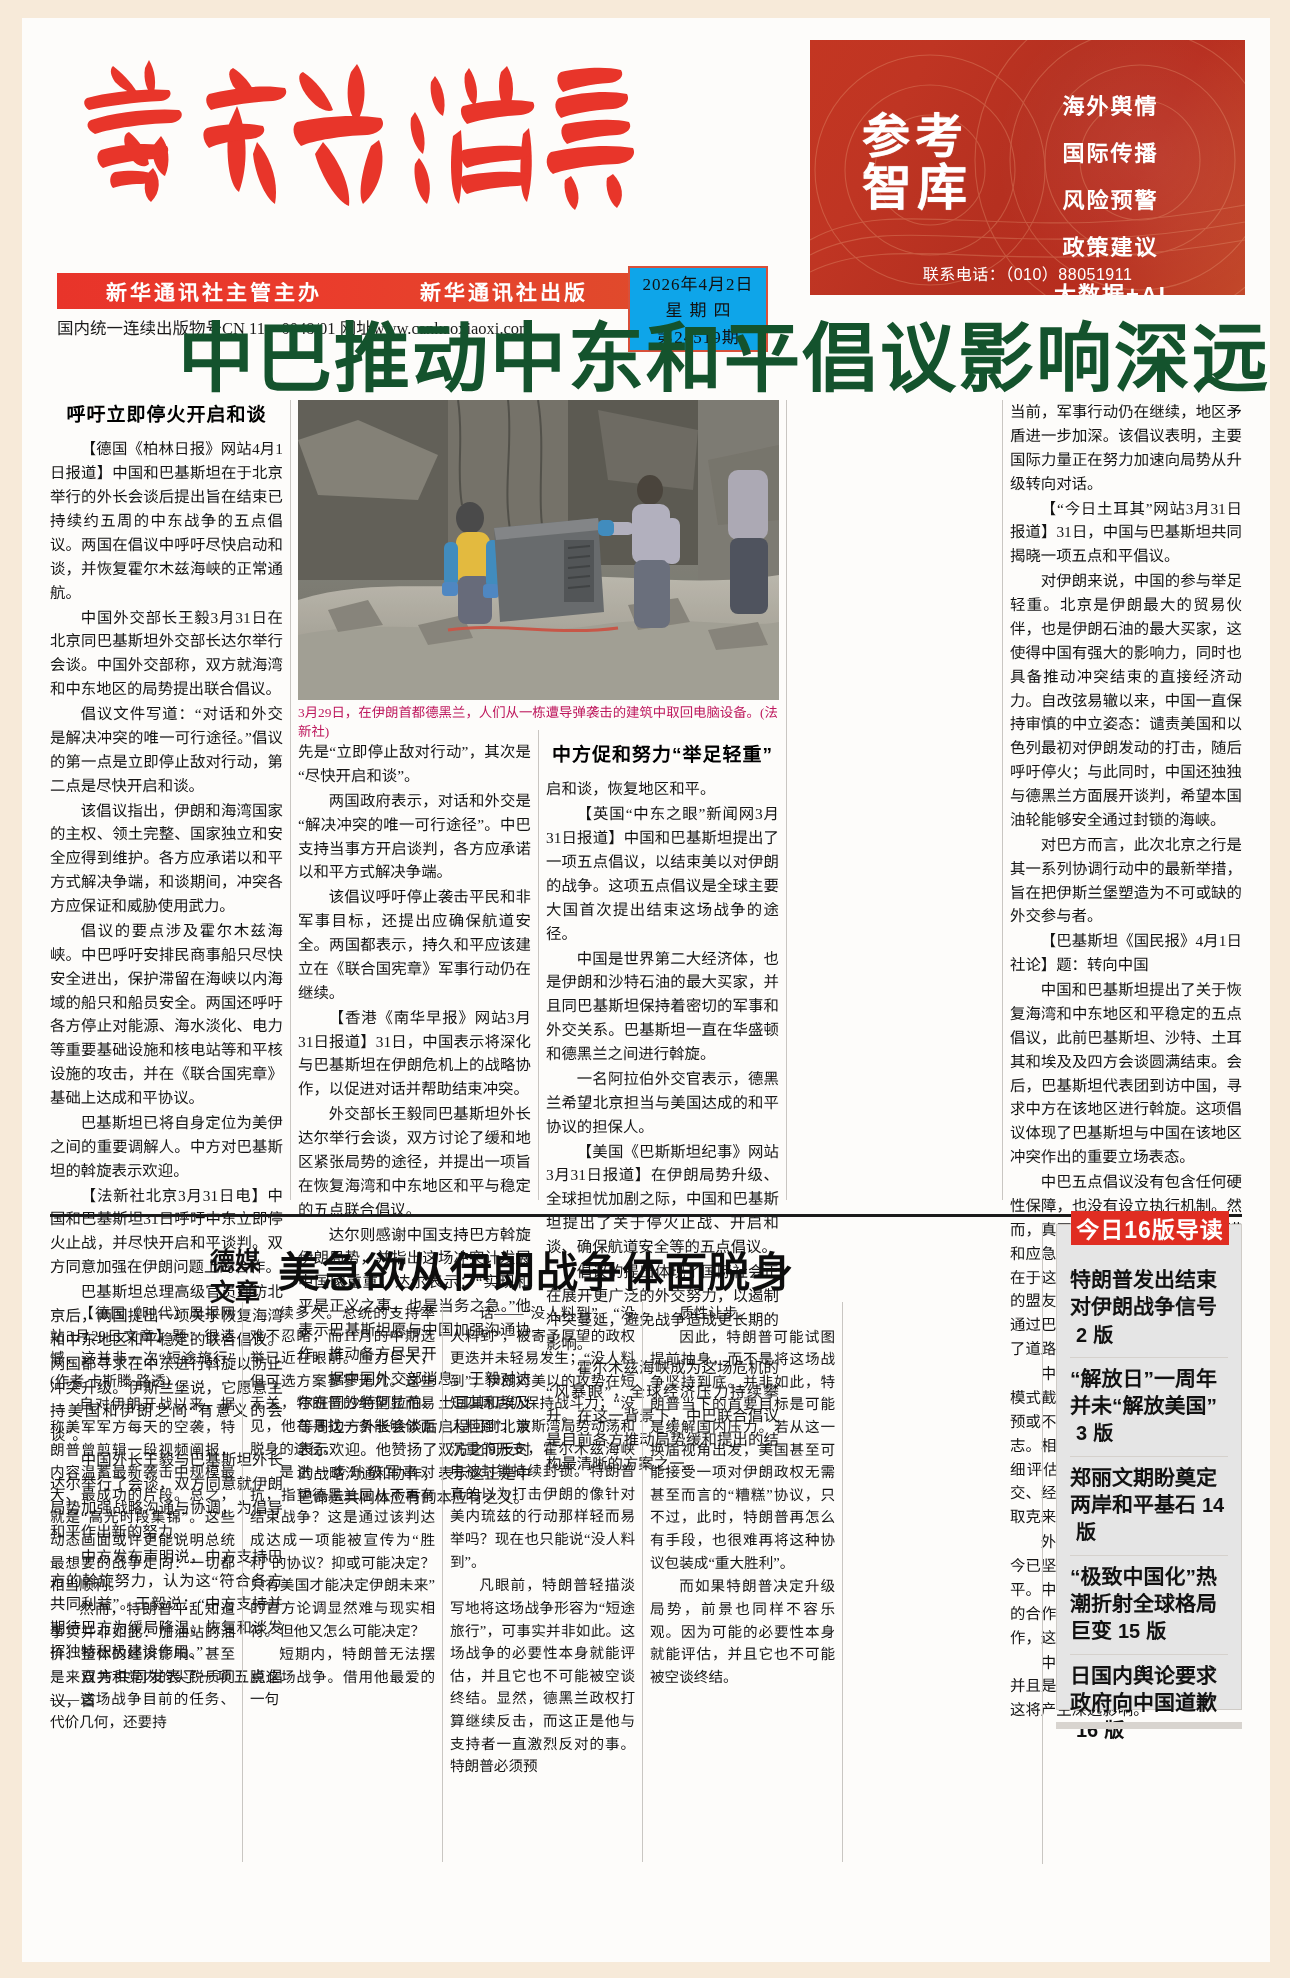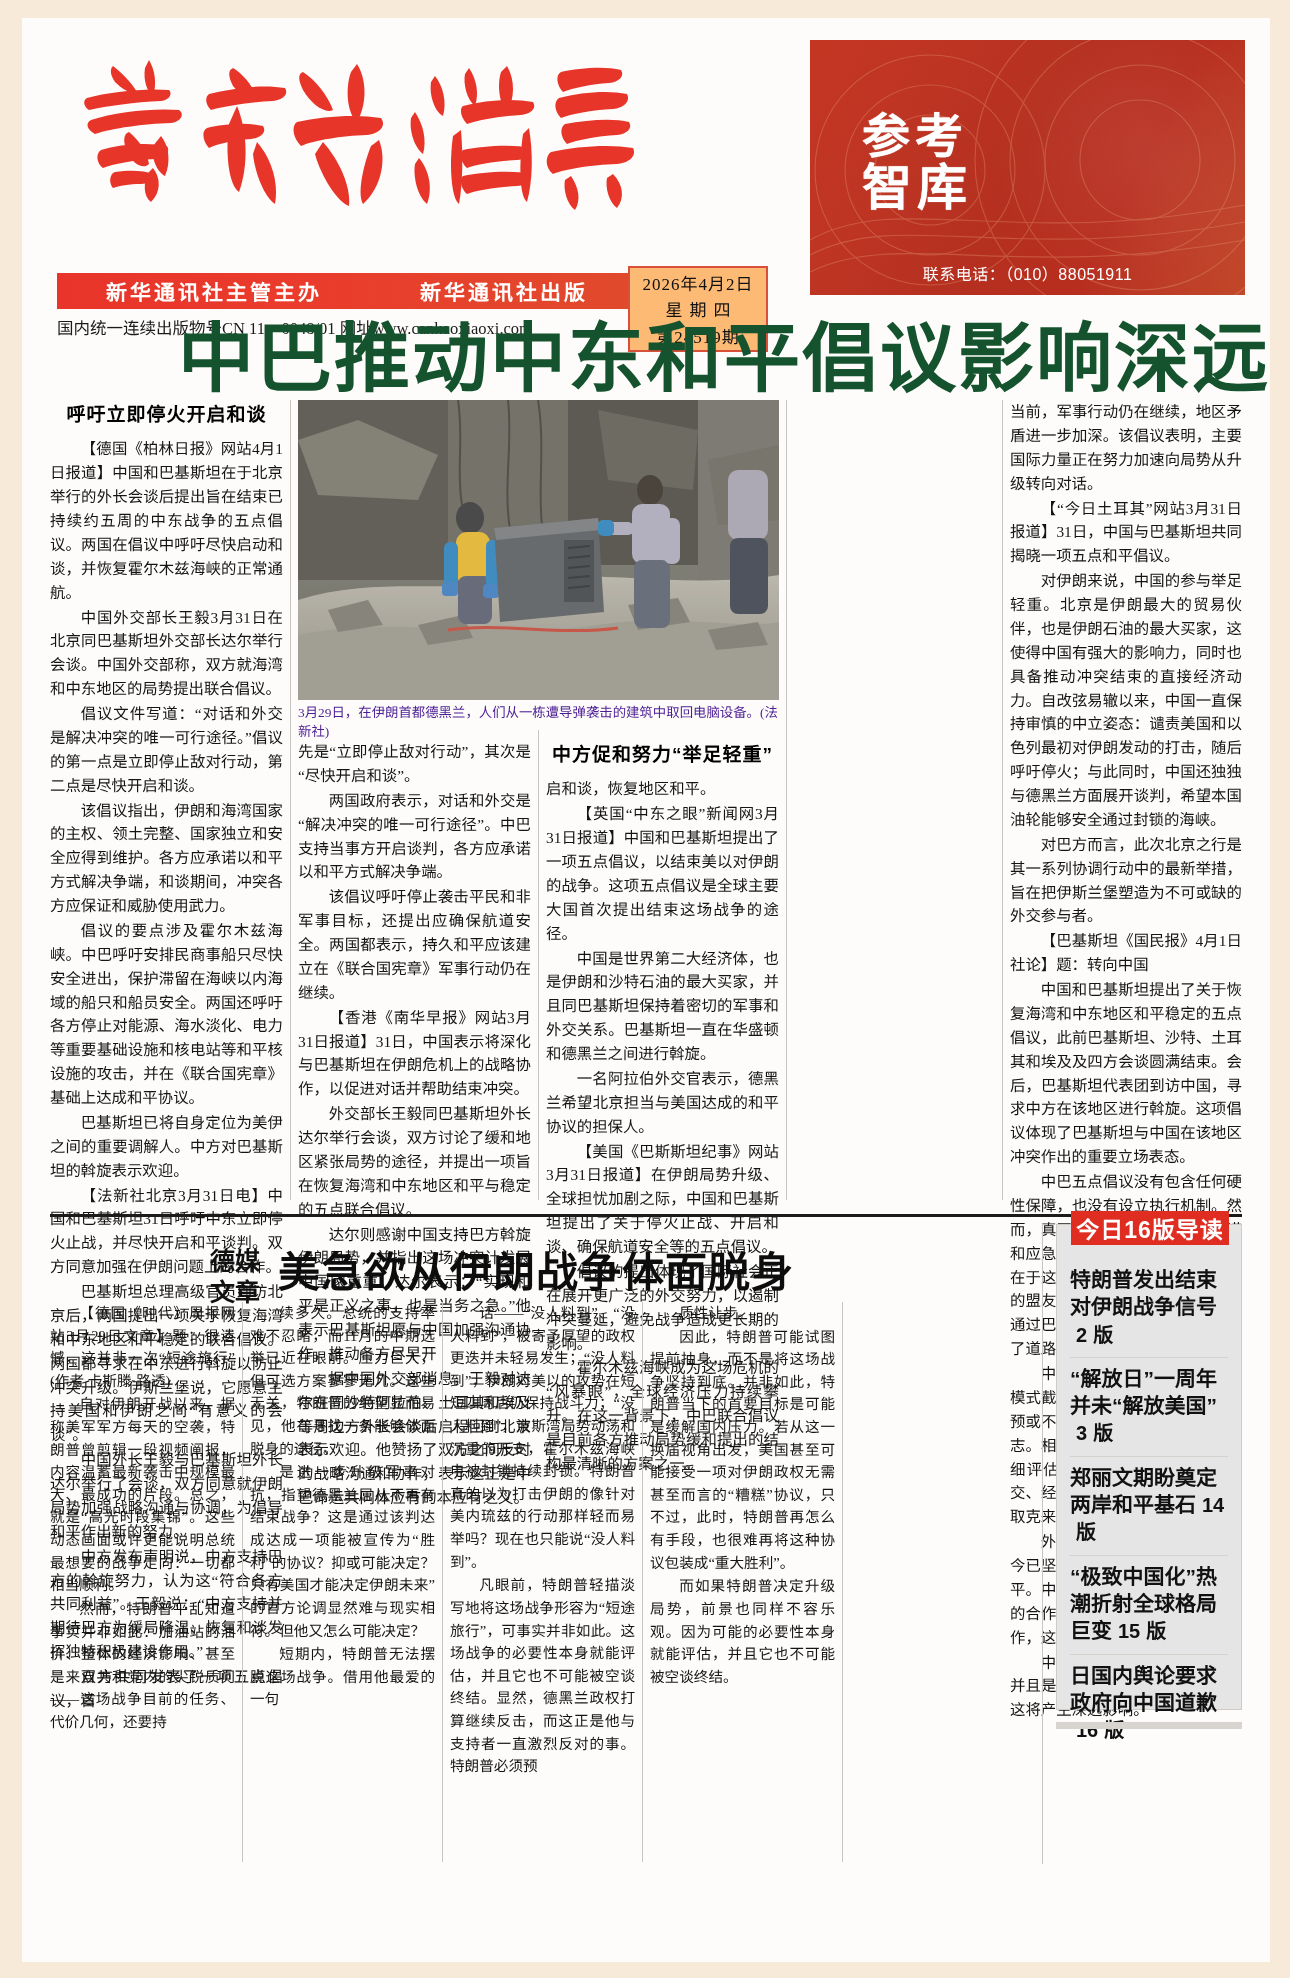--- a/index.html
+++ b/index.html
@@ -50,21 +50,21 @@
   .cn-line {
     position: absolute; left: 35px; top: 297px;
     width: 600px;
     font-size: 16.5px; color: #1a1a1a; white-space: nowrap;
     letter-spacing: 0px;
   }
   .datebox {
     position: absolute; left: 606px; top: 248px;
     width: 140px; height: 86px;
     border: 2px solid #d8503a;
-    background: #fdba74;
+    background: #0ea5e9;
     padding: 4px 0 0 0;
     text-align: center;
   }
   .datebox div { font-size: 17px; color: #111; line-height: 1.55; letter-spacing: 1px;}
   .datebox .d2 { letter-spacing: 7px; padding-left: 7px;}
 
   
   .promo {
     position: absolute; left: 788px; top: 22px;
     width: 435px; height: 255px;
@@ -140,21 +140,21 @@
 
   .photo {
     position: absolute; left: 248px; top: 0;
     width: 481px; height: 300px;
     overflow: hidden; background: #6e6f6a;
   }
   .photo svg { width: 100%; height: 100%; display: block; }
   .photo-cap {
     position: absolute; left: 248px; top: 304px;
     width: 481px;
-    font-size: 13.4px; color: #4c1d95; line-height: 1.4;
+    font-size: 13.4px; color: #be185d; line-height: 1.4;
   }
 
   .vline {
     position: absolute; width: 1px; background: #c9c6c2;
   }
 
   
   .bottom-sep {
     position: absolute; left: 28px; top: 1196px;
     width: 1192px; height: 0;
@@ -303,20 +303,27 @@
               <circle cx="120" cy="130" r="85"></circle>
           <circle cx="120" cy="130" r="115"></circle>
           <path d="M0 200 C90 150 200 210 435 165"></path>
           <path d="M0 215 C90 168 200 225 435 182"></path>
           <path d="M0 232 C90 188 200 242 435 200"></path>
         </g>
       </svg>
       <div class="promo-logo">
         <div class="ln l1">参考</div>
         <div class="ln l2">智库</div>
+      </div>
+      <div class="promo-items">
+        <div>海外舆情</div>
+        <div>国际传播</div>
+        <div>风险预警</div>
+        <div>政策建议</div>
+        <div>大数据+AI</div>
       </div>
       <div class="promo-phone">联系电话：（010）88051911</div>
     </div>
   </div>
 
   <div class="main-headline">中巴推动中东和平倡议影响深远</div>
 
   <div class="top-body">
 
     <div class="vline" style="left:240px; top:0; height:800px;"></div>

